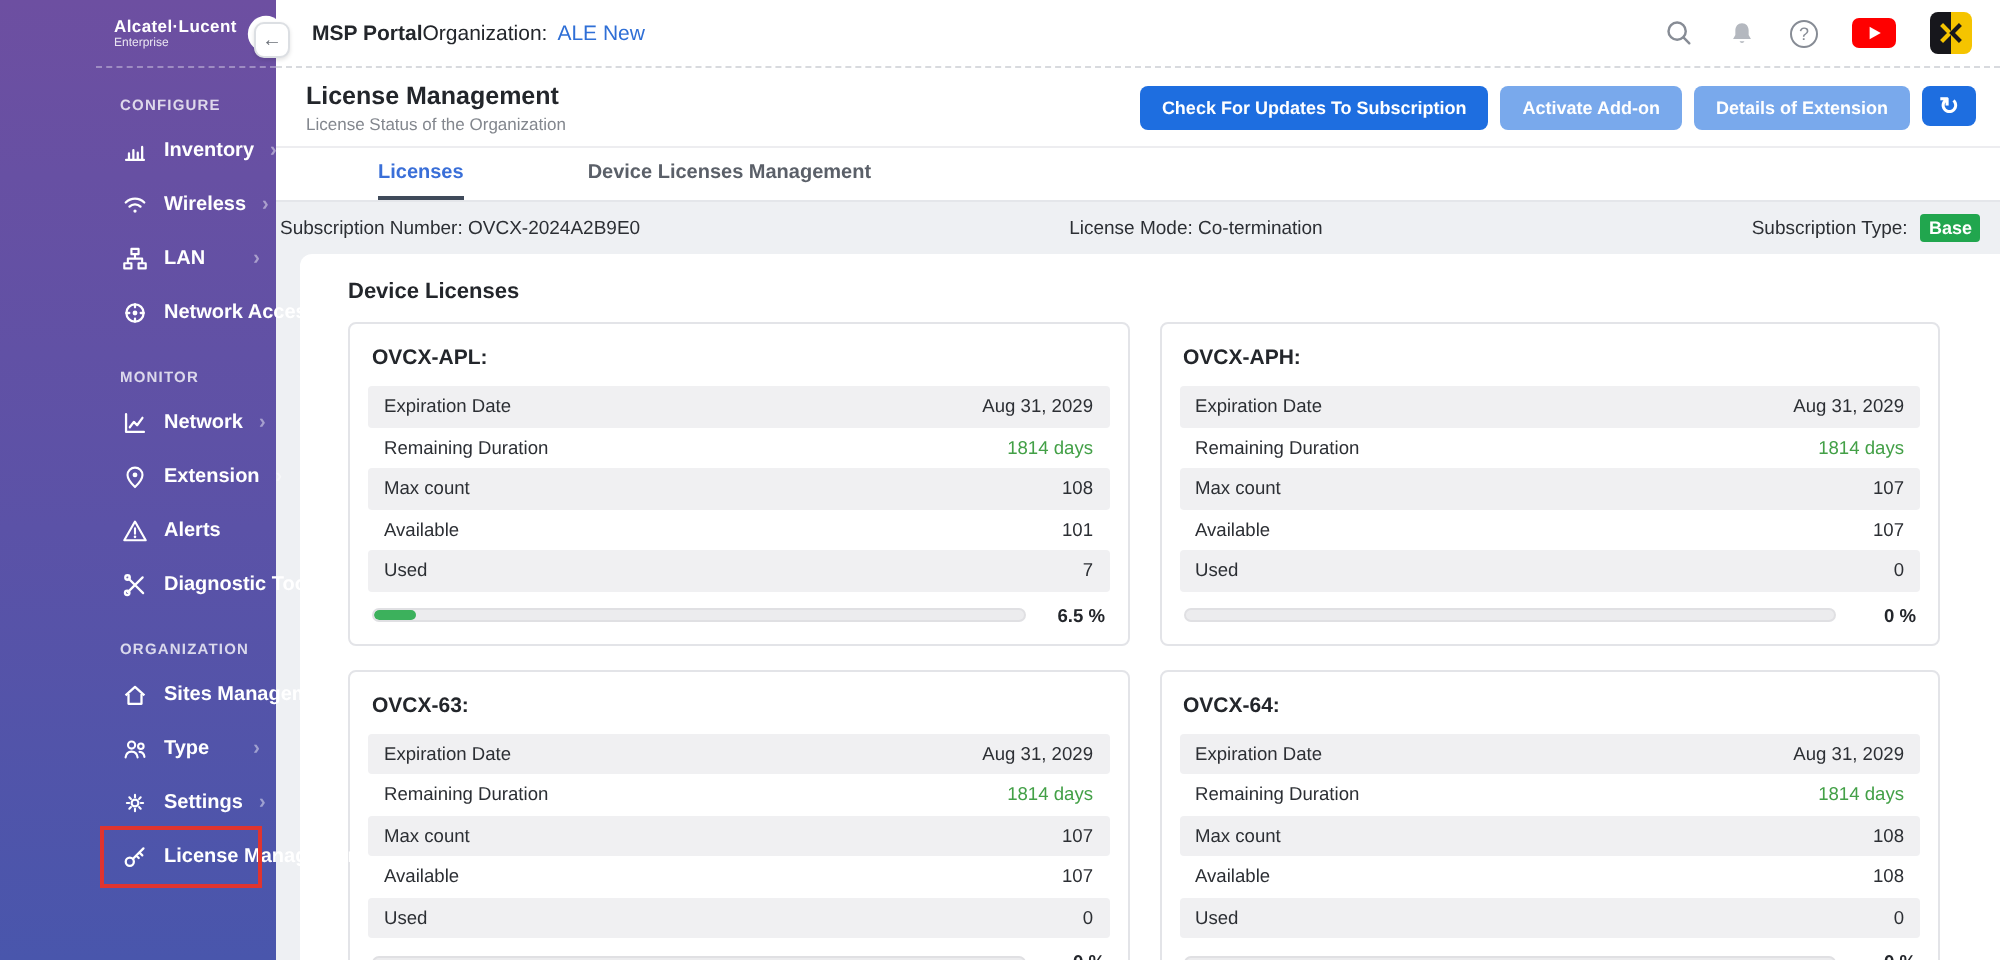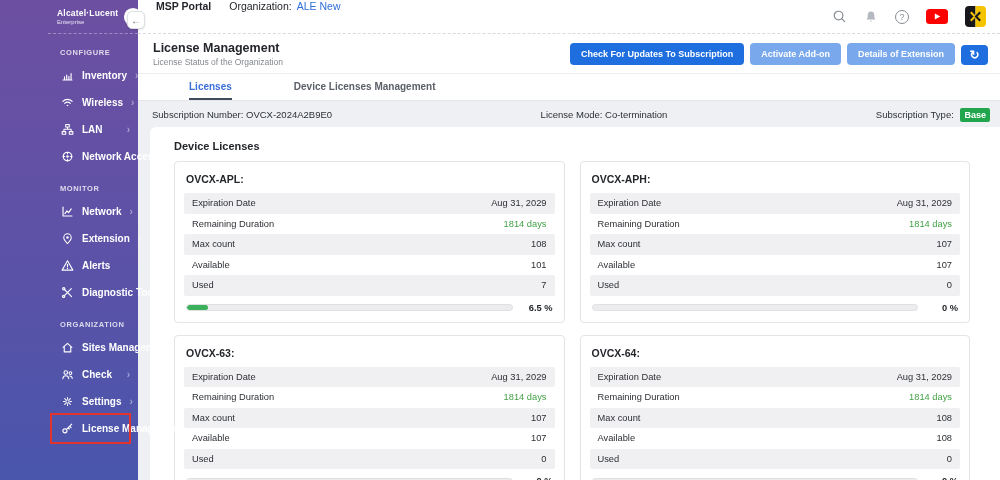--- a/index.html
+++ b/index.html
@@ -42,39 +42,39 @@
     position:absolute; left:127px; top:11px; width:18px; height:18px;
     background:#fff; border:1px solid #dcdfe3; border-radius:5px;
     display:flex; align-items:center; justify-content:center;
     font-size:10px; color:#6b7078; z-index:5; cursor:pointer;
     box-shadow:0 1px 2px rgba(0,0,0,.12);
   }
   
   .main{ margin-left:138px; height:480px; display:flex; flex-direction:column; }
   .topbar{
     height:34px; background:#fff; border-bottom:1px dashed #d8dade;
-    display:flex; padding:0 14px 0 18px; gap:18px;
+    display:flex; align-items:center; padding:0 14px 0 18px; 
   }
   .topbar .portal{ font-size:10.5px; font-weight:bold; }
   .topbar .orgwrap{ font-size:10.5px; font-weight:normal; display:flex; gap:5px; }
   .topbar .orgval{ color:#2f6fd6; cursor:pointer; }
   .topbar .spacer{ flex:1; }
   .topbar .tb-icons{ display:flex; align-items:center; gap:17px; }
   .help-circle{
     width:14px; height:14px; border:1.2px solid #878c95; border-radius:50%;
     font-size:9px; color:#878c95; display:flex; align-items:center; justify-content:center;
     cursor:pointer;
   }
   
   .page-head{
     background:#fff; padding:7px 12px 6px 15px; display:flex; align-items:center;
   }
   .ph-titles .title{ font-size:12.5px; font-weight:bold; }
   .ph-titles .subtitle{ font-size:8.5px; color:#83878e; margin-top:2px; }
-  .ph-actions{ margin-left:auto; display:flex; align-items:flex-end; gap:6px; }
+  .ph-actions{ margin-left:auto; display:flex; align-items:flex-start; gap:6px; }
   .btn{
     border:none; border-radius:4px; color:#fff; font-weight:bold; font-size:9px;
     padding:6px 11px; cursor:pointer; font-family:inherit;
   }
   .btn.primary{ background:#1e6ee0; }
   .btn.secondary{ background:#79a9ec; }
   .btn.icon-btn{ width:27px; padding:4px 0; font-size:12px; line-height:12px; }
   
   .tabs{
     background:#fff; border-top:1px solid #ededf0; border-bottom:1px solid #e4e6ea;
@@ -82,21 +82,21 @@
   }
   .tab{
     font-size:10px; color:#5b6069; display:flex; align-items:center; cursor:pointer;
     border-bottom:2px solid transparent; font-weight:600;margin-left:36px;
   }
   .tab.active{ color:#3a6fd8; border-bottom-color:#3f4a5a; }
   
   .content{ flex:1; background:#eef0f3; overflow:hidden; }
   .sub-row{
     display:flex; justify-content:space-between; align-items:center;
-    padding:8px 10px 7px 14px; font-size:9.5px; color:#2c2f34;text-align:right;
+    padding:8px 10px 7px 2px; font-size:9.5px; color:#2c2f34;text-align:right;
   }
   .badge-green{
     background:#21a64e; color:#fff; font-weight:bold; font-size:9px;
     padding:2px 4px; border-radius:2px; margin-left:4px;
   }
   .panel{
     margin-left:12px; background:#fff; border-radius:6px 0 0 0;
     padding:13px 30px 16px 24px; height:100%;
   }
   .panel-heading{ font-size:11px; font-weight:bold; margin-bottom:9px; }
@@ -247,21 +247,21 @@
     </div>
     <div class="side-item">
       <span class="ic">
         <svg width="13" height="13" viewBox="0 0 16 16" stroke="#fff" stroke-width="1.3" fill="none" stroke-linecap="round">
           <circle cx="5.9" cy="5.6" r="2.2"></circle>
           <path d="M2.2 13.2c.3-2.3 1.8-3.6 3.7-3.6s3.4 1.3 3.7 3.6"></path>
           <circle cx="11.6" cy="6.3" r="1.7"></circle>
           <path d="M10.8 9.8c1.7.1 2.8 1.2 3 3.1"></path>
         </svg>
         </span>
-      <span class="lbl">Check</span>
+      <span class="lbl">Type</span>
       <span class="chev">›</span>
     </div>
     <div class="side-item">
       <span class="ic">
         <svg width="13" height="13" viewBox="0 0 16 16" stroke="#fff" stroke-width="1.3" fill="none" stroke-linecap="round">
           <circle cx="8" cy="8" r="2.1"></circle>
           <path d="M8 3v1.4M8 11.6V13M3 8h1.4M11.6 8H13M4.5 4.5l1 1M10.5 10.5l1 1M11.5 4.5l-1 1M5.5 10.5l-1 1"></path>
         </svg>
         </span>
       <span class="lbl">Settings</span>

